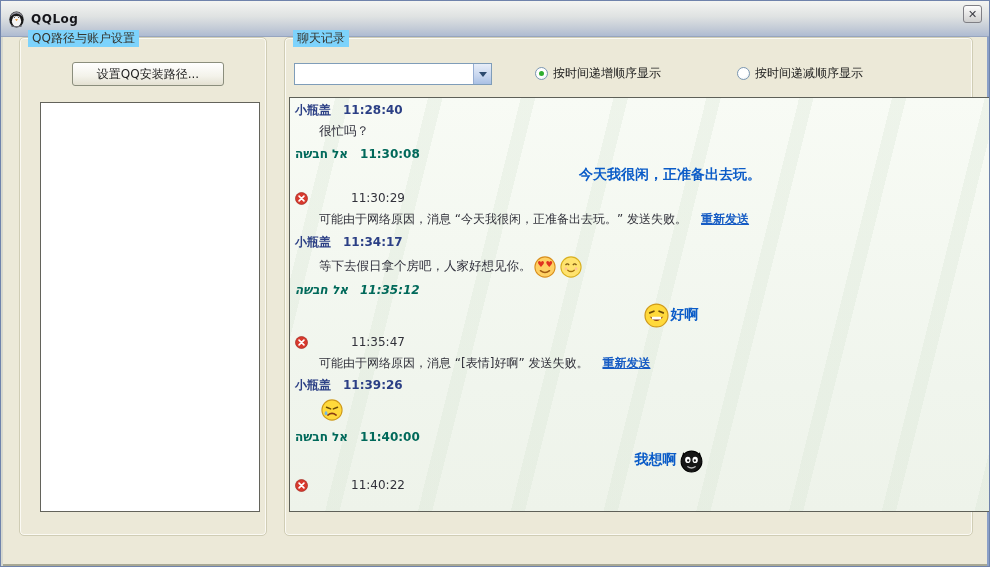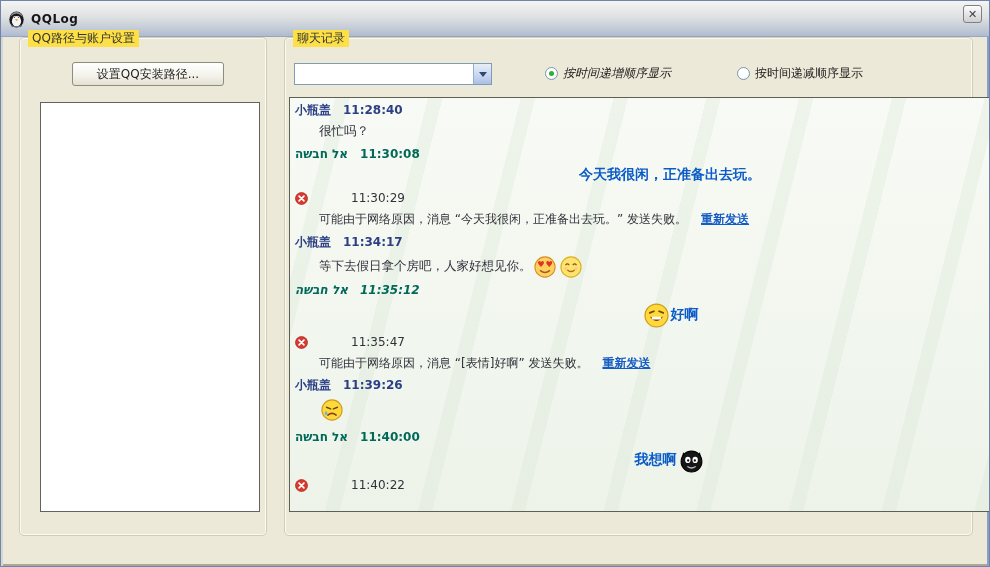--- a/index.html
+++ b/index.html
@@ -26,21 +26,21 @@
     border:1px solid #7f7f85; border-radius:3px;
     display:flex; align-items:center; justify-content:center;
     font-size:11px; font-weight:bold; color:#3c3c44; cursor:default;
   }
   
   .groupbox {
     position:absolute; border:1px solid #d0cdb5; border-radius:5px;
     box-shadow: inset 0 0 0 1px #fbfaf4;
   }
   .gb-label {
-    position:absolute; top:-8px; left:8px; background:#fde047;
+    position:absolute; top:-8px; left:8px; background:#7dd3fc;
     padding:0 4px; font-size:12px; color:#35352e;
   }
   .gb-left  { left:18px;  top:36px; width:248px; height:499px; }
   .gb-right { left:283px; top:36px; width:689px; height:499px; }
   
   .xp-btn {
     position:absolute; left:52px; top:24px; width:152px; height:24px;
     background:linear-gradient(180deg,#ffffff 0%,#f3f2ea 60%,#e4e1d2 100%);
     border:1px solid #8b8e7d; border-radius:3px;
     font-size:12px; color:#1e1e1e; font-family:"DejaVu Sans",sans-serif;
@@ -58,21 +58,21 @@
   .combo-field { flex:1; }
   .combo-btn {
     width:18px; height:100%;
     background:linear-gradient(180deg,#e8eef9 0%,#c6d5ee 60%,#a9c0e4 100%);
     border-left:1px solid #96add2;
     display:flex; align-items:center; justify-content:center;
   }
   .combo-arrow { width:0; height:0; border-left:4px solid transparent;
     border-right:4px solid transparent; border-top:5px solid #2c4a6e; }
   .radio-row { position:absolute; top:27px; display:flex; align-items:center; font-size:12px; color:#1c1c1c; }
-  .radio-asc  { left:260px;font-style:italic; }
+  .radio-asc  { left:250px; }
   .radio-desc { left:452px; }
   .radio-circle {
     width:13px; height:13px; border-radius:50%;
     border:1px solid #7b97b2; background:radial-gradient(circle at 35% 30%,#ffffff 55%,#dfe8f1);
     margin-right:5px; position:relative;
   }
   .radio-circle.checked::after {
     content:""; position:absolute; left:3px; top:3px; width:5px; height:5px;
     border-radius:50%; background:#2fae2f;
   }

